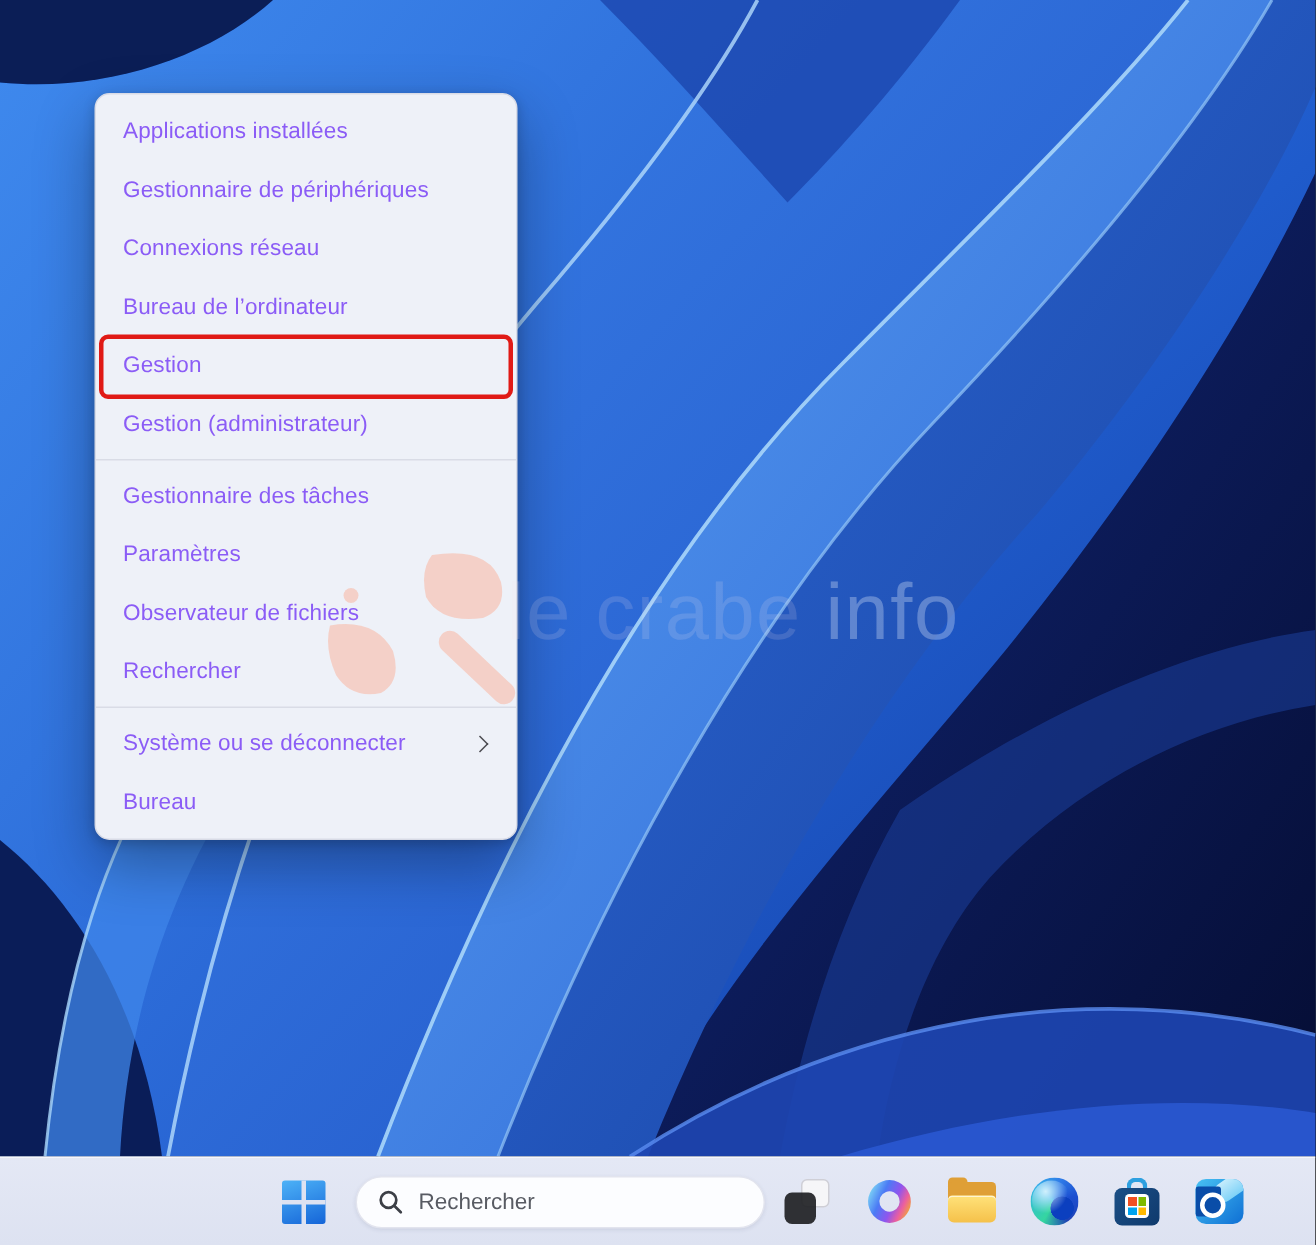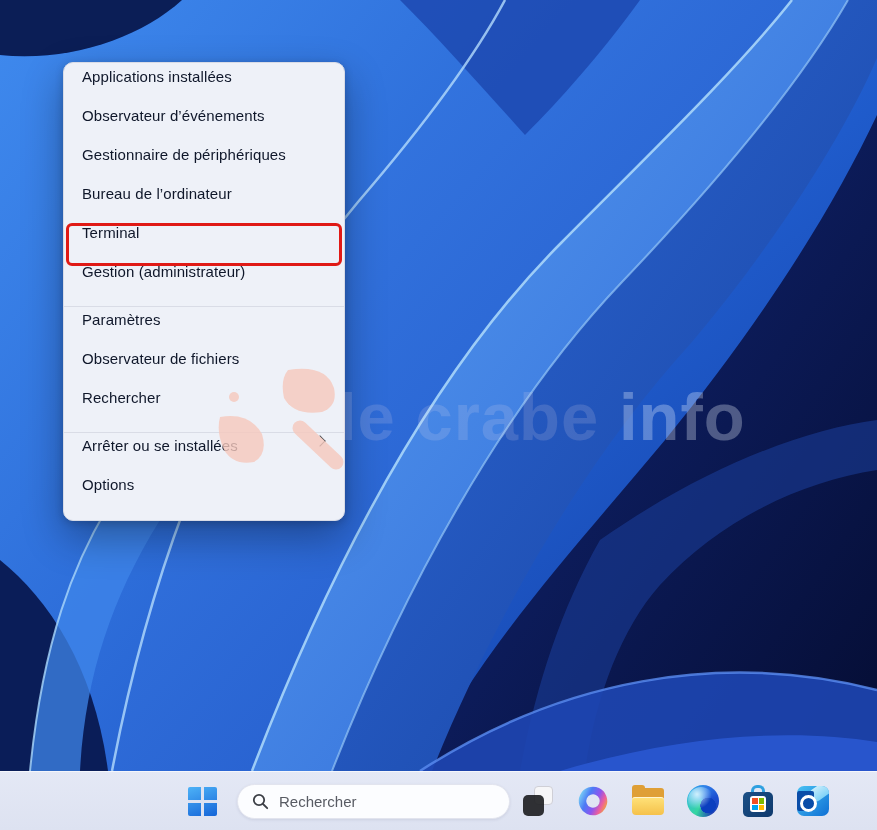--- a/index.html
+++ b/index.html
@@ -5,31 +5,31 @@
   html,body{margin:0;padding:0;background:#222;}
   .desktop{position:relative;width:877px;height:830px;overflow:hidden;
     font-family:"Liberation Sans",sans-serif;-webkit-font-smoothing:antialiased;}
   svg.wallpaper{position:absolute;left:0;top:0;width:877px;height:771px;display:block;}
 
   
   .winx-menu{position:absolute;left:63px;top:62px;width:282px;box-sizing:border-box;
     background:#eef1f8;border:1px solid #d8dbe6;border-radius:10px;
     box-shadow:0 16px 40px rgba(0,0,0,.32),0 2px 8px rgba(0,0,0,.18);
     padding:5px 0;z-index:2;}
-  .mi{height:39px;display:flex;box-sizing:border-box;
-    padding:0 16px 0 18px;font-size:15px;color:#0f172a;letter-spacing:.1px;cursor:default;}
+  .mi{height:39px;display:flex;align-items:center;box-sizing:border-box;
+    padding:0 16px 0 18px;font-size:15px;color:#8b5cf6;letter-spacing:.1px;cursor:default;}
   .mi .chev{margin-left:auto;width:7px;height:7px;border-right:1.7px solid #4a4a4f;
     border-top:1.7px solid #4a4a4f;transform:rotate(45deg);margin-right:4px;}
   .sep{height:1px;background:#d9dce6;margin:4px 0;}
   .red-box{position:absolute;left:2px;right:2px;top:160px;height:43px;
     border:3px solid #e01a16;border-radius:6px;box-sizing:border-box;pointer-events:none;z-index:3;}
 
   
   .watermark{position:absolute;inset:0;pointer-events:none;z-index:5;}
-  .wm-text{position:absolute;left:338px;top:378px;font-size:67px;font-weight:bold;
+  .wm-text{position:absolute;left:338px;top:378px;font-size:53px;font-weight:normal;
     letter-spacing:1px;white-space:nowrap;}
   .wm-text .t1{color:rgba(245,230,235,0.15);}
   .wm-text .t2{color:rgba(240,245,255,0.30);}
   .wm-logo{position:absolute;left:210px;top:362px;}
 
   
   .taskbar{position:absolute;left:0;bottom:0;width:877px;height:59px;
     background:linear-gradient(180deg,#e4e8f5 0%,#dde2f1 100%);
     border-top:1px solid rgba(255,255,255,.7);
     display:flex;align-items:center;z-index:4;box-sizing:border-box;}
@@ -149,51 +149,54 @@
     <path d="M420,771 C560,680 720,650 877,690 L877,771 Z" fill="#1e46b2" opacity="0.9"></path>
     <path d="M420,771 C560,680 720,650 877,690" stroke="rgba(90,140,240,.8)" stroke-width="2.5" fill="none"></path>
     <path d="M560,771 C680,735 790,728 877,742 L877,771 Z" fill="#2a58d0" opacity="0.9"></path>
   </svg>
 
   <nav class="winx-menu">
     <div class="mi">
         <span>Applications installées</span>
       </div>
     <div class="mi">
-        <span>Observateur d’événements</span>
-      </div>
-    <div class="mi">
         <span>Gestionnaire de périphériques</span>
       </div>
     <div class="mi">
+        <span>Connexions réseau</span>
+      </div>
+    <div class="mi">
         <span>Bureau de l’ordinateur</span>
       </div>
     <div class="mi">
-        <span>Terminal</span>
+        <span>Gestion</span>
       </div>
     <div class="mi">
         <span>Gestion (administrateur)</span>
       </div>
     <div class="sep"></div>
     <div class="mi">
+        <span>Gestionnaire des tâches</span>
+      </div>
+    <div class="mi">
         <span>Paramètres</span>
       </div>
     <div class="mi">
         <span>Observateur de fichiers</span>
       </div>
     <div class="mi">
         <span>Rechercher</span>
       </div>
     <div class="sep"></div>
     <div class="mi">
-      <span>Arrêter ou se installées</span>
+      <span>Système ou se déconnecter</span>
       <span class="chev"></span>
     </div>
     <div class="mi">
-        <span>Options</span>
+        <span>Bureau</span>
       </div>
     <div class="red-box"></div>
   </nav>
 
   <div class="watermark">
     <svg class="wm-logo" width="140" height="110" viewBox="0 0 140 110">
       <g fill="#f6c9bd" opacity="0.8">
         <path d="M78,8 Q116,2 124,26 Q128,44 112,50 Q84,54 74,36 Q70,18 78,8 Z"></path>
         <circle cx="24" cy="35" r="5"></circle>
         <circle cx="83" cy="38" r="6"></circle>

